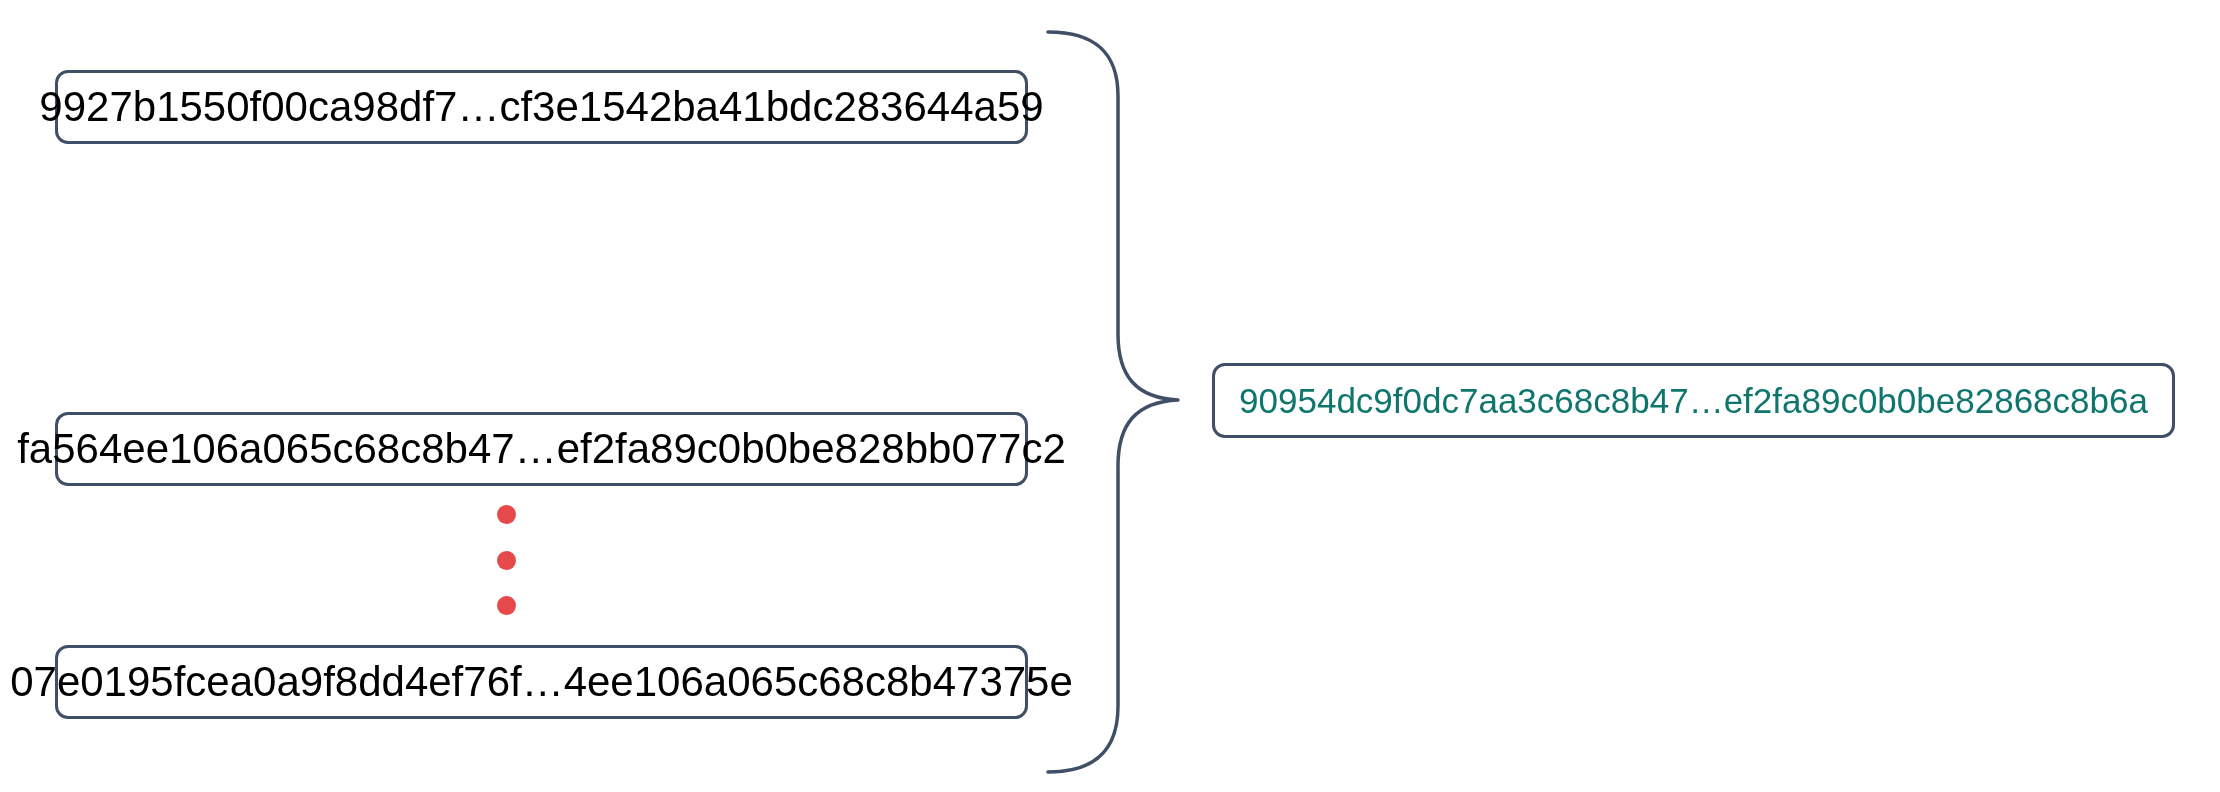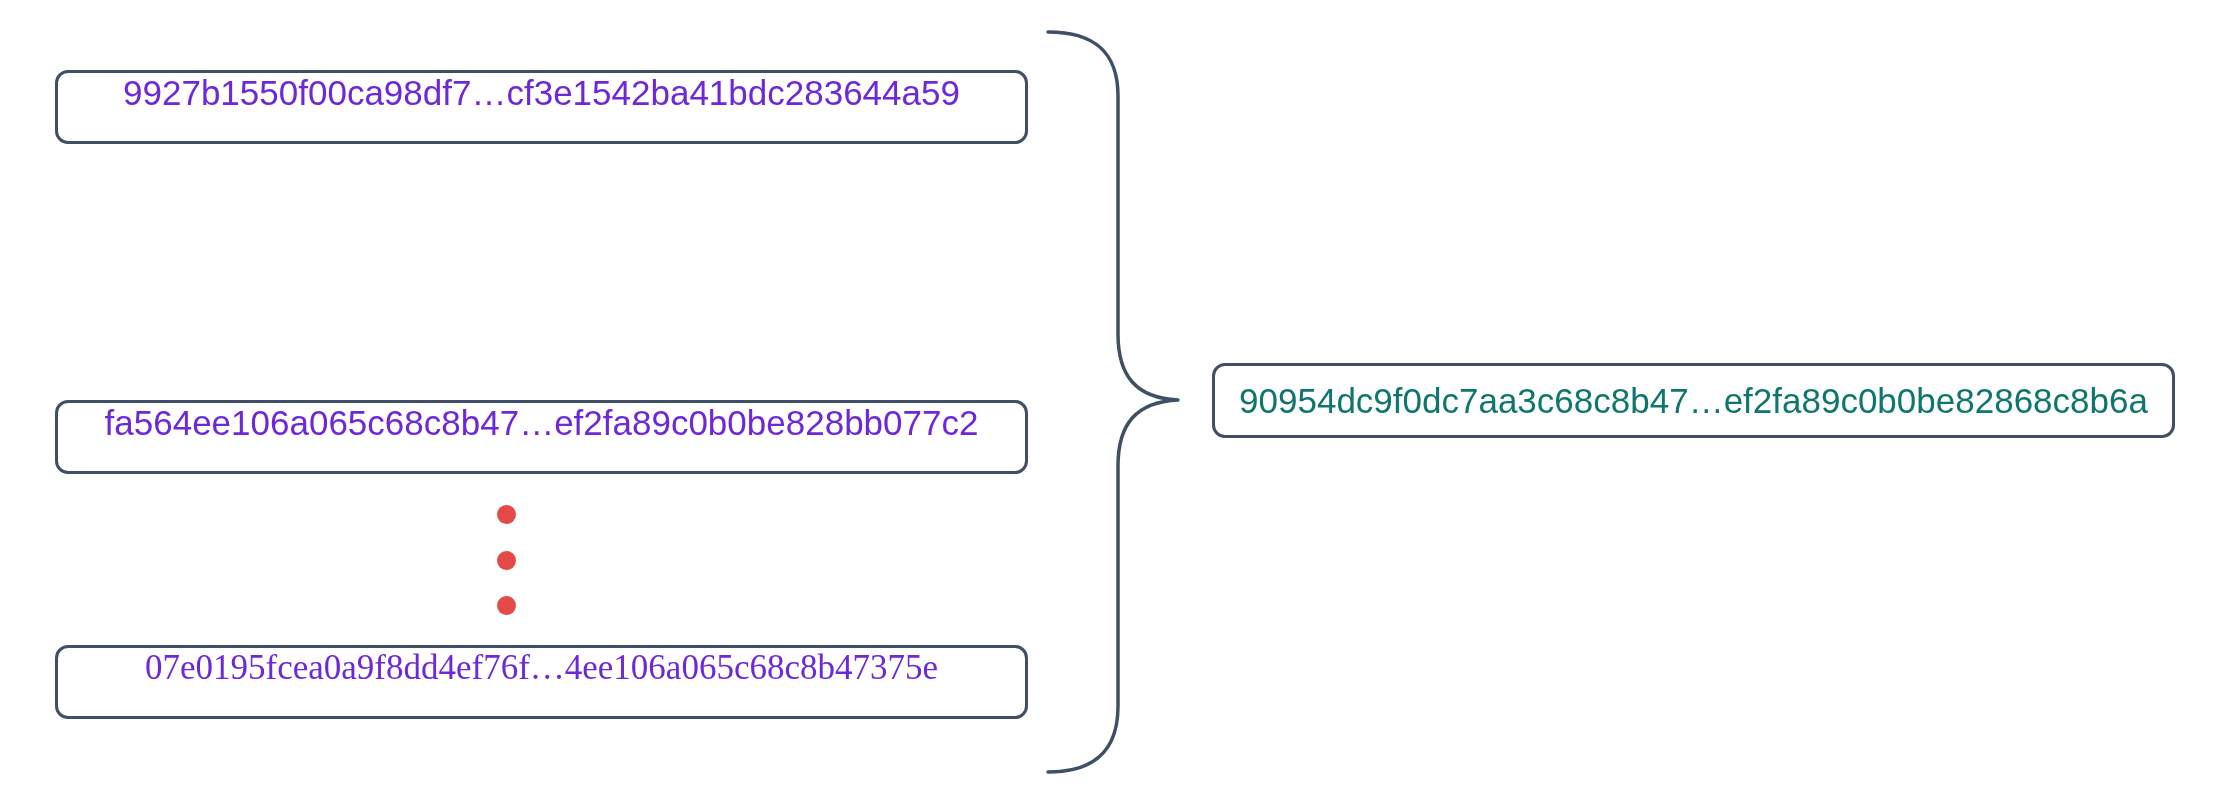--- a/index.html
+++ b/index.html
@@ -18,31 +18,31 @@
   .hash-box {
     position: absolute;
     box-sizing: border-box;
     left: 55px;
     width: 973px;
     height: 74px;
     border: 3px solid #3f4f66;
     border-radius: 13px;
     background: #ffffff;
     display: flex;
-    align-items: flex-start;
+    align-items: center;
     justify-content: center;
-    font-size: 35px;
-    color: #6d28d9;
+    font-size: 42px;
+    color: #000000;
     white-space: nowrap;
   }
   #hash-box-0 { top: 70px; }
   #hash-box-1 { top: 180px; }
   #hash-box-2 { top: 290px; }
-  #hash-box-3 { top: 400px; }
-  #hash-box-4 { top: 645px; font-family: Liberation Serif, serif; }
+  #hash-box-3 { top: 412px; }
+  #hash-box-4 { top: 645px; }
   .dot {
     position: absolute;
     left: 497px;
     width: 19px;
     height: 19px;
     border-radius: 50%;
     background: #e54949;
   }
   #dot-0 { top: 505px; }
   #dot-1 { top: 551px; }

